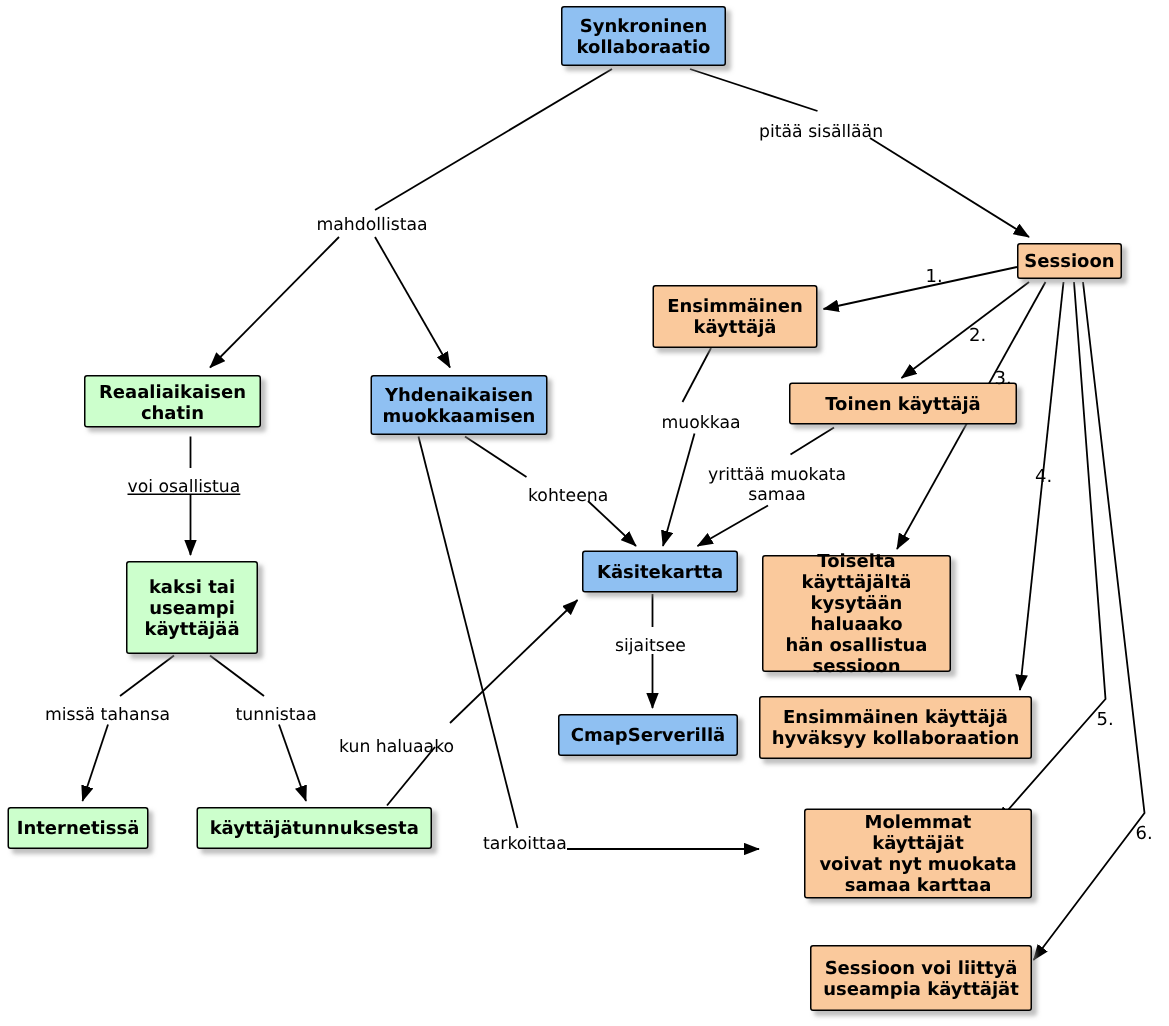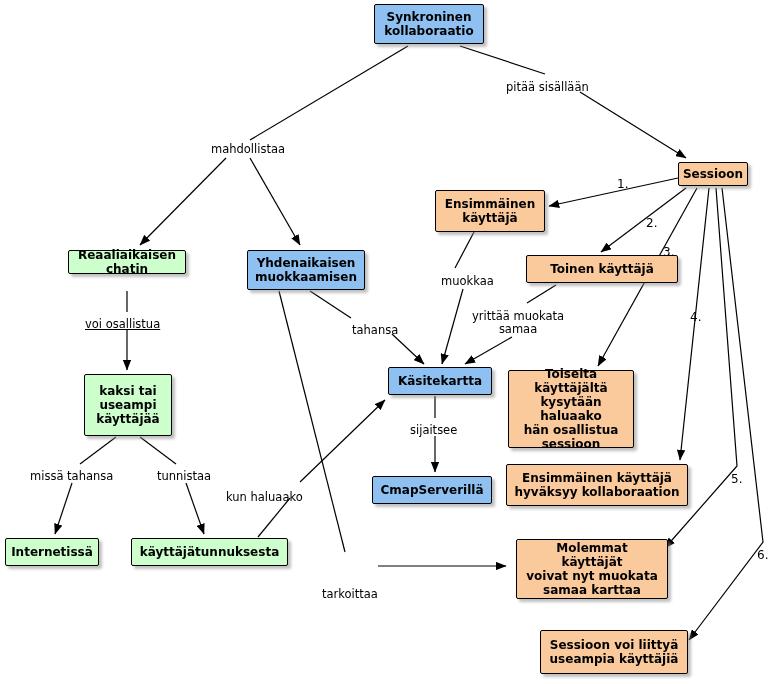--- a/index.html
+++ b/index.html
@@ -99,59 +99,59 @@
         <path d="M 258 537 L 290 498" fill="none" stroke="#000000" stroke-width="1.2"></path>
         <path d="M 300 482 L 385 400" fill="none" stroke="#000000" stroke-width="1.2" marker-end="url(#arrowhead)"></path>
         <path d="M 279 291 L 345 552" fill="none" stroke="#000000" stroke-width="1.2"></path>
         <path d="M 378 566 L 506 566" fill="none" stroke="#000000" stroke-width="1.2" marker-end="url(#arrowhead)"></path>
       </g>
   </svg>
   <div id="nodes-group">
       <div class="node blue" style="left: 374px; top: 4px; width: 110px; height: 40px;">Synkroninen
 kollaboraatio</div>
       <div class="node orange" style="left: 678px; top: 162px; width: 70px; height: 24px;">Sessioon</div>
-      <div class="node green" style="left: 68px; top: 250px; width: 118px; height: 24px;">Reaaliaikaisen
+      <div class="node green" style="left: 56px; top: 250px; width: 118px; height: 35px;">Reaaliaikaisen
 chatin</div>
       <div class="node blue" style="left: 247px; top: 250px; width: 118px; height: 40px;">Yhdenaikaisen
 muokkaamisen</div>
       <div class="node orange" style="left: 435px; top: 190px; width: 110px; height: 42px;">Ensimmäinen
 käyttäjä</div>
       <div class="node orange" style="left: 526px; top: 255px; width: 152px; height: 28px;">Toinen käyttäjä</div>
       <div class="node green" style="left: 84px; top: 374px; width: 88px; height: 62px;">kaksi tai
 useampi
 käyttäjää</div>
       <div class="node blue" style="left: 388px; top: 367px; width: 104px; height: 28px;">Käsitekartta</div>
       <div class="node orange" style="left: 508px; top: 370px; width: 126px; height: 78px;">Toiselta käyttäjältä
 kysytään haluaako
 hän osallistua
 sessioon</div>
       <div class="node blue" style="left: 372px; top: 476px; width: 120px; height: 28px;">CmapServerillä</div>
       <div class="node orange" style="left: 506px; top: 464px; width: 182px; height: 42px;">Ensimmäinen käyttäjä
 hyväksyy kollaboraation</div>
       <div class="node green" style="left: 5px; top: 538px; width: 94px; height: 28px;">Internetissä</div>
       <div class="node green" style="left: 131px; top: 538px; width: 157px; height: 28px;">käyttäjätunnuksesta</div>
-      <div class="node orange" style="left: 516px; top: 539px; width: 152px; height: 60px;">Molemmat käyttäjät
+      <div class="node orange" style="left: 536px; top: 539px; width: 152px; height: 60px;">Molemmat käyttäjät
 voivat nyt muokata
 samaa karttaa</div>
       <div class="node orange" style="left: 540px; top: 630px; width: 148px; height: 44px;">Sessioon voi liittyä
-useampia käyttäjiä</div>
+useampia käyttäjät</div>
     </div>
   <div id="labels-group">
       <div class="edge-label" style="left: 211px; top: 143px;">mahdollistaa</div>
       <div class="edge-label" style="left: 506px; top: 81px;">pitää sisällään</div>
       <div class="edge-label" style="left: 85px; top: 318px; text-decoration: underline;">voi osallistua</div>
-      <div class="edge-label" style="left: 352px; top: 324px;">tahansa</div>
+      <div class="edge-label" style="left: 352px; top: 324px;">kohteena</div>
       <div class="edge-label" style="left: 441px; top: 275px;">muokkaa</div>
       <div class="edge-label" style="left: 472px; top: 310px;">yrittää muokata
 samaa</div>
       <div class="edge-label" style="left: 410px; top: 424px;">sijaitsee</div>
       <div class="edge-label" style="left: 30px; top: 470px;">missä tahansa</div>
       <div class="edge-label" style="left: 157px; top: 470px;">tunnistaa</div>
       <div class="edge-label" style="left: 226px; top: 491px;">kun haluaako</div>
-      <div class="edge-label" style="left: 322px; top: 588px;">tarkoittaa</div>
+      <div class="edge-label" style="left: 322px; top: 556px;">tarkoittaa</div>
     </div>
   <div id="numbers-group">
       <div class="num-label" style="left: 617px; top: 177px;">1.</div>
       <div class="num-label" style="left: 646px; top: 216px;">2.</div>
       <div class="num-label" style="left: 663px; top: 245px;">3.</div>
       <div class="num-label" style="left: 690px; top: 310px;">4.</div>
       <div class="num-label" style="left: 731px; top: 472px;">5.</div>
       <div class="num-label" style="left: 757px; top: 548px;">6.</div>
     </div>
 </div>

